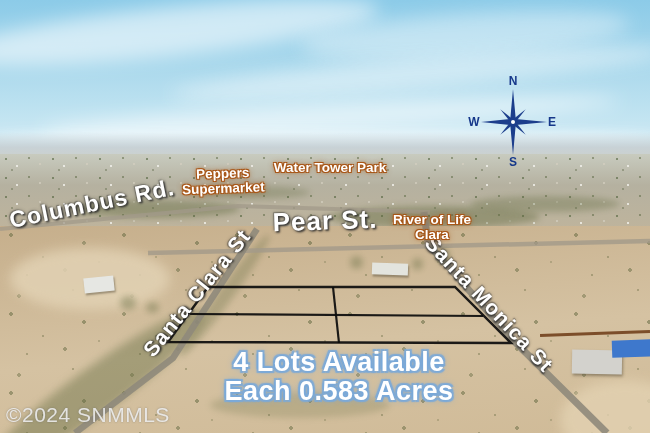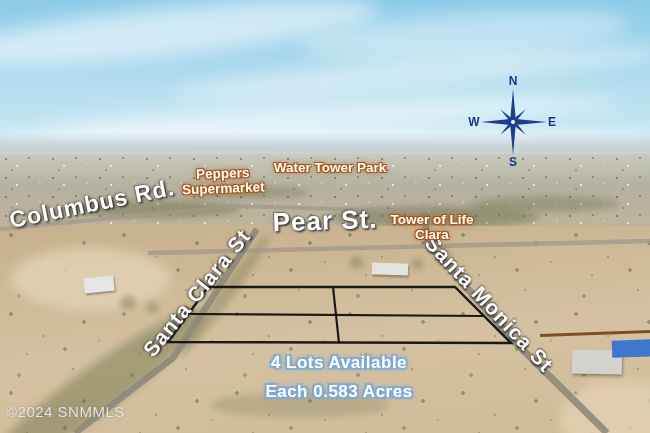--- a/index.html
+++ b/index.html
@@ -53,25 +53,25 @@
   .lbl{position:absolute;white-space:nowrap;color:#fff;font-weight:700;text-align:center;}
   .road-lbl{
     text-shadow:1.5px 1.5px 2px rgba(42,42,42,.9),-1px -1px 1px rgba(42,42,42,.4),0 0 4px rgba(42,42,42,.4);
     letter-spacing:1px;
   }
   .poi-lbl{
     font-size:13.5px;line-height:1.12;
     text-shadow:-1px -1px 0 #a85617,1px -1px 0 #a85617,-1px 1px 0 #a85617,1px 1px 0 #a85617,0 0 3px #a85617,0 0 6px rgba(168,86,23,.85);
   }
   .listing-lbl{
-    font-size:17px;line-height:29px;letter-spacing:.5px;
+    font-size:27px;line-height:29px;letter-spacing:.5px;
     text-shadow:-2px -2px 1px rgba(122,168,216,.9),2px -2px 1px rgba(122,168,216,.9),-2px 2px 1px rgba(122,168,216,.9),2px 2px 1px rgba(122,168,216,.9),0 0 7px #7aa8d8;
   }
   .watermark{
-    position:absolute;left:6px;top:403px;font-size:15px;font-weight:400;
+    position:absolute;left:6px;top:403px;font-size:21px;font-weight:400;
     color:rgba(240,240,240,.88);letter-spacing:.5px;
     text-shadow:0 0 2px rgba(90,90,90,.5);
   }
   .compass-letter{font:700 12px "Liberation Sans",sans-serif;fill:#16388a;}
 </style>
 </head>
 <body>
 
 <div class="stage">
 
@@ -142,21 +142,21 @@
   <div class="lbl road-lbl" style="left:325px;top:221px;transform:translate(-50%,-50%) rotate(-2deg);font-size:26px;">Pear St.</div>
   <div class="lbl road-lbl" style="left:197px;top:293px;transform:translate(-50%,-50%) rotate(-51deg);font-size:21px;">Santa Clara St</div>
   <div class="lbl road-lbl" style="left:489px;top:304px;transform:translate(-50%,-50%) rotate(47deg);font-size:21px;">Santa Monica St</div>
 
   <div class="lbl poi-lbl" style="left:223px;top:181px;transform:translate(-50%,-50%) rotate(-2deg);">
     <div>Peppers</div>
     <div>Supermarket</div>
   </div>
   <div class="lbl poi-lbl" style="left:330px;top:168px;transform:translate(-50%,-50%);">Water Tower Park</div>
   <div class="lbl poi-lbl" style="left:432px;top:227px;transform:translate(-50%,-50%);">
-    <div>Tower of Life</div>
+    <div>River of Life</div>
     <div>Clara</div>
   </div>
 
   <div class="lbl listing-lbl" style="left:339px;top:377px;transform:translate(-50%,-50%);">
     <div>4 Lots Available</div>
     <div>Each 0.583 Acres</div>
   </div>
 
   <div class="watermark">©2024 SNMMLS</div>
 

